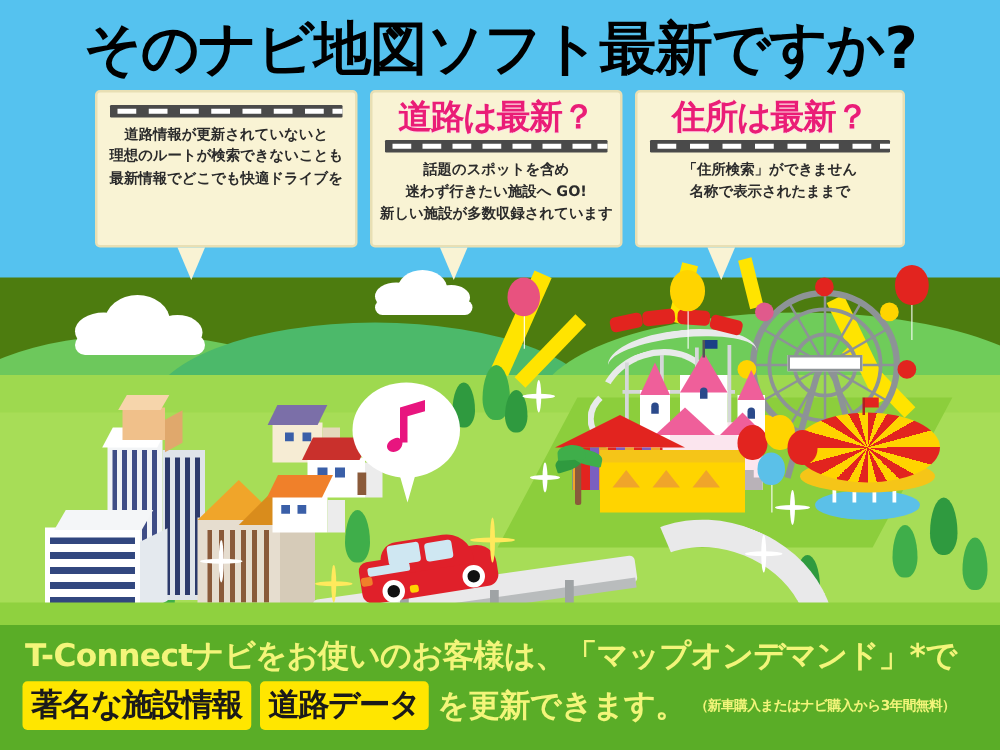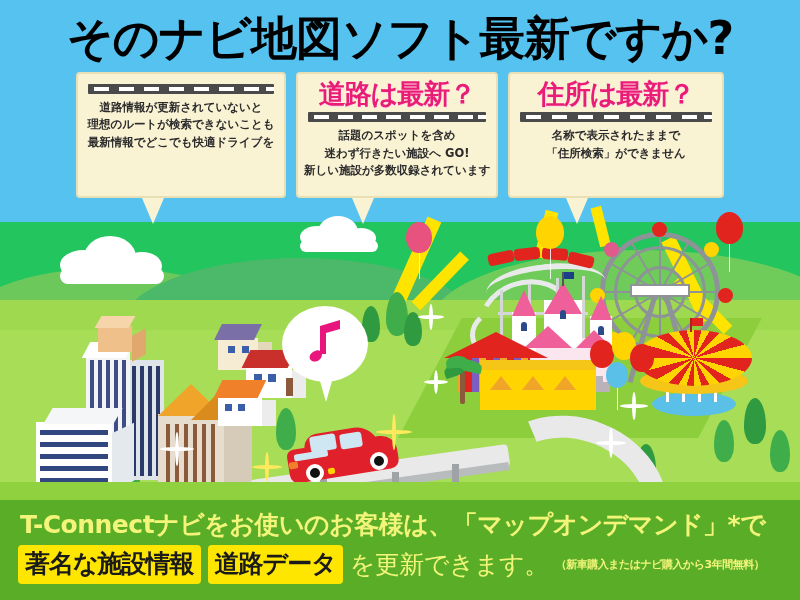--- a/index.html
+++ b/index.html
@@ -4,21 +4,21 @@
 <style>
   html,body{margin:0;padding:0;}
   body{
     font-family:"Liberation Sans","DejaVu Sans",sans-serif;
     background:#ffffff;
   }
   #ad{
     position:relative;
     width:800px;height:600px;
     overflow:hidden;
-    background:#22c55e;
+    background:#4d7c0f;
   }
 
   
   .sky-top{
     position:absolute;left:0;top:0;width:800px;height:222px;
     background:#55c2ef;
   }
   .headline{
     position:absolute;left:0;top:8px;width:800px;height:62px;
     display:flex;align-items:center;justify-content:center;
@@ -228,21 +228,21 @@
     display:flex;align-items:center;gap:7px;white-space:nowrap;
   }
   .chip{
     background:#ffe600;color:#1a1a1a;
     font-size:25px;font-weight:bold;
     padding:2px 7px 4px 7px;border-radius:4px;
     letter-spacing:-1px;
     font-family:"DejaVu Sans","Liberation Sans",sans-serif;
   }
   .banner-tail{
-    font-size:25px;font-weight:normal;color:#f3f57a;
+    font-size:25px;font-weight:bold;color:#f3f57a;
     letter-spacing:-0.5px;
     font-family:"DejaVu Sans","Liberation Sans",sans-serif;
   }
   .banner-note{
     font-size:11px;font-weight:bold;color:#f3f57a;
     letter-spacing:-0.5px;
     font-family:"DejaVu Sans","Liberation Sans",sans-serif;
   }
 </style>
 </head>
@@ -591,22 +591,22 @@
     <div class="road-rule">
       <i style="left:6px;"></i>
         <i style="left:32px;"></i>
         <i style="left:58px;"></i>
         <i style="left:84px;"></i>
       <i style="left:110px;"></i>
         <i style="left:136px;"></i>
         <i style="left:162px;"></i>
         <i style="left:184px;"></i>
     </div>
+    <div class="bubble-body">「住所検索」ができません</div>
     <div class="bubble-body">名称で表示されたままで</div>
-    <div class="bubble-body">「住所検索」ができません</div>
   </div>
   <div class="bubble-tail tail" id="t3"></div>
 
   <div class="banner">
     <div class="banner-line1">T-Connectナビをお使いのお客様は、「マップオンデマンド」*で</div>
     <div class="banner-line2">
       <span class="chip">著名な施設情報</span>
       <span class="chip">道路データ</span>
       <span class="banner-tail">を更新できます。</span>
       <span class="banner-note">（新車購入またはナビ購入から3年間無料）</span>

